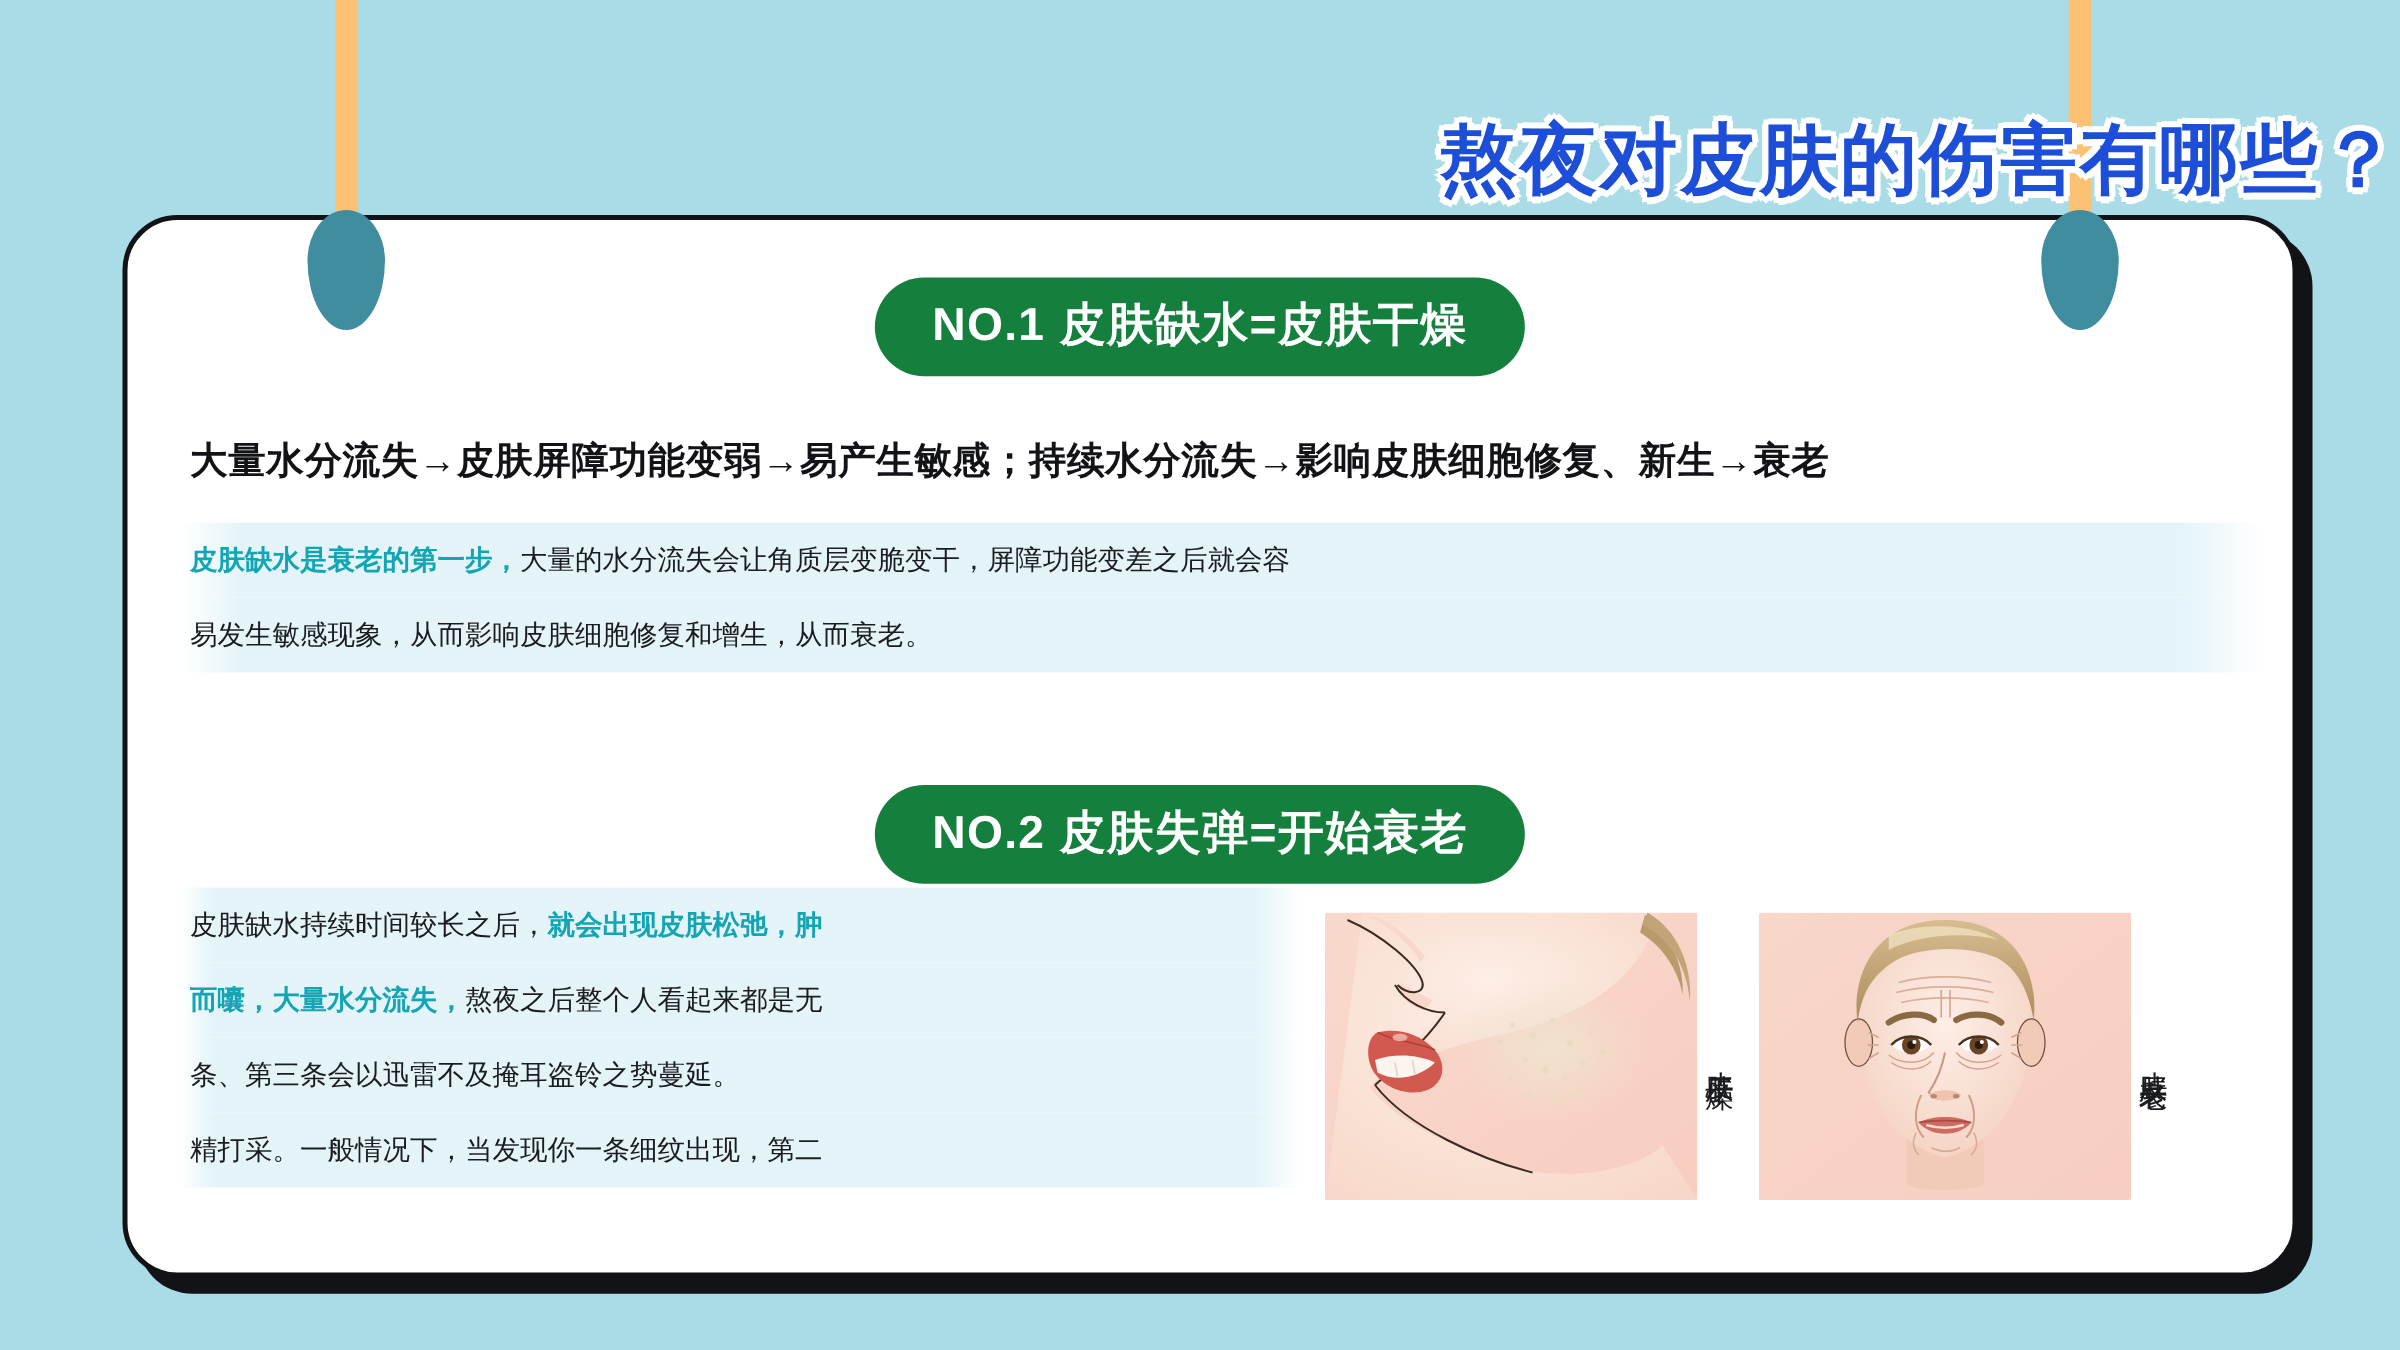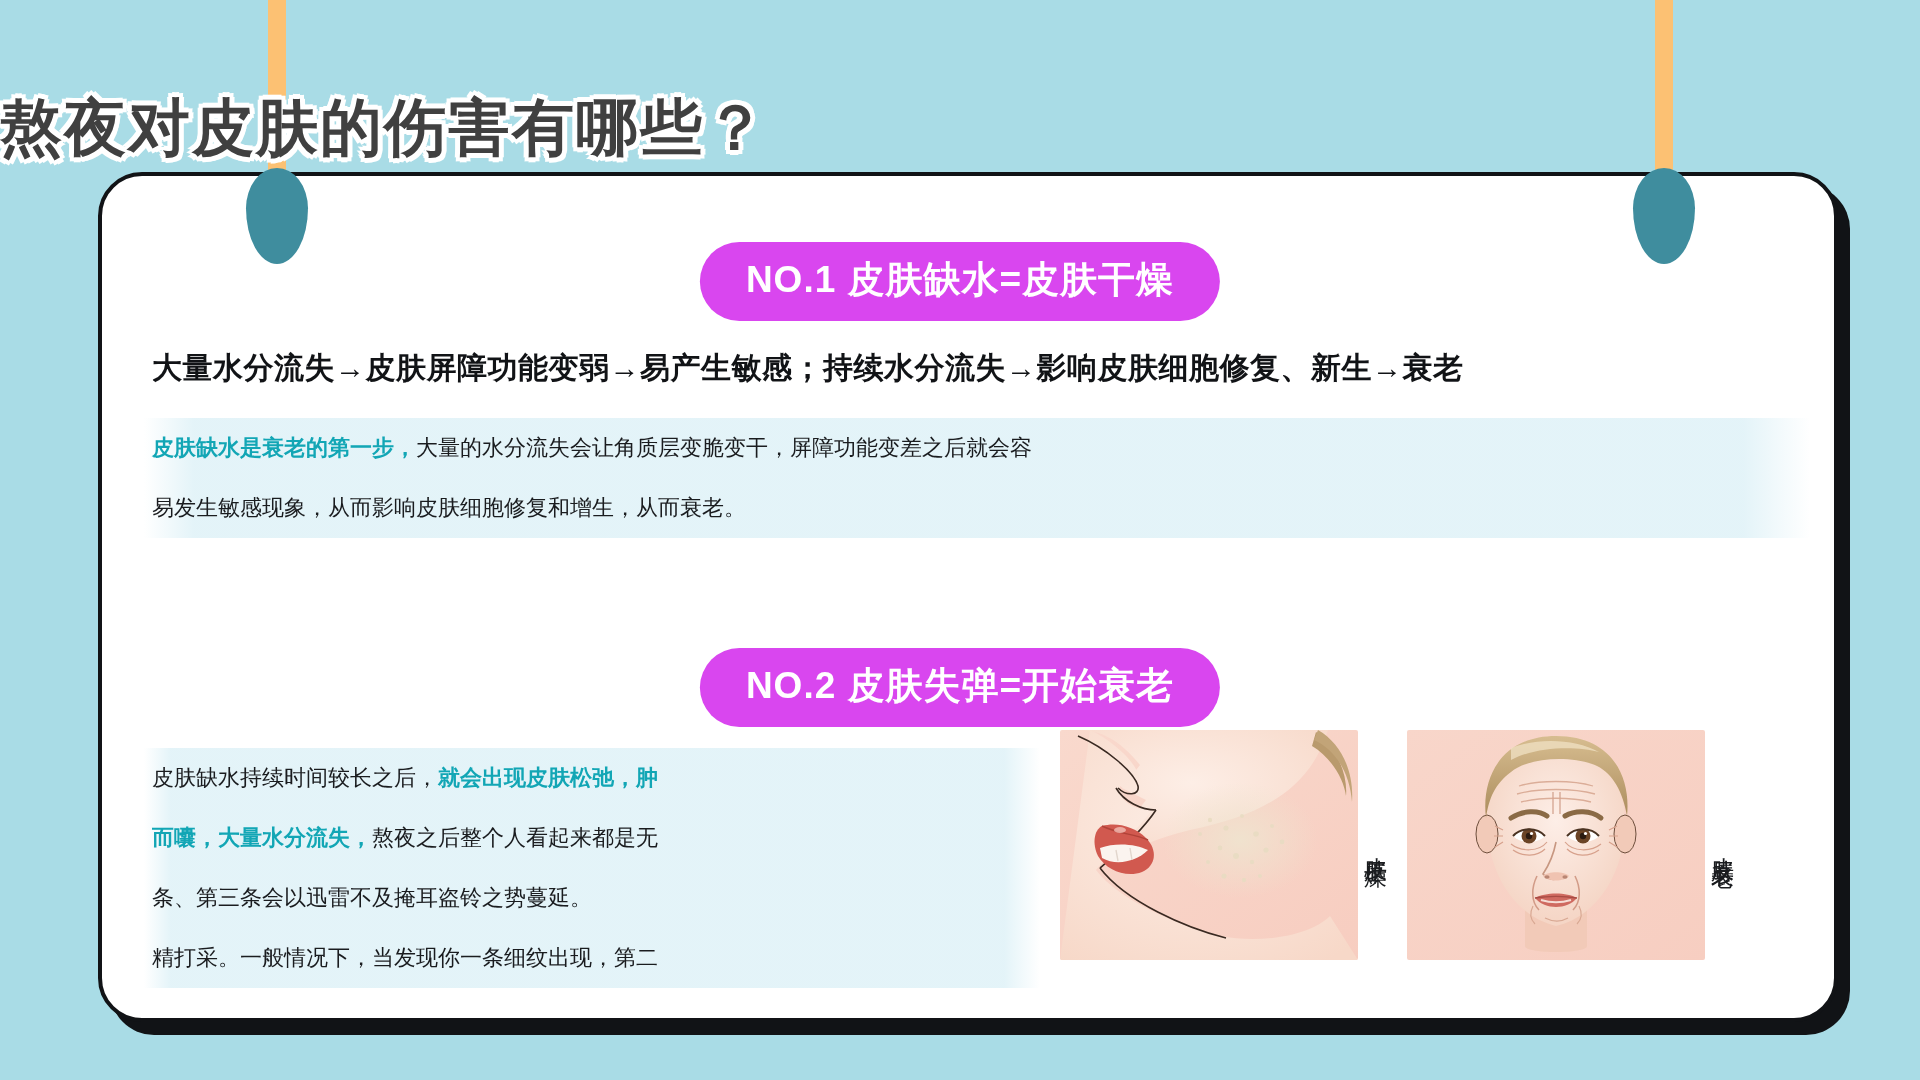--- a/index.html
+++ b/index.html
@@ -31,33 +31,33 @@
     background:#111316;border-radius:44px;z-index:2;
   }
   .card{
     position:absolute;left:98px;top:172px;width:1740px;height:850px;
     background:#ffffff;border:4px solid #111316;border-radius:44px;z-index:3;
     box-sizing:border-box;
   }
 
   
   .title{
-    position:absolute;left:0;right:0;top:44px;text-align:left;z-index:5;
-    font-size:62px;font-weight:bold;color:#404040;letter-spacing:2px;
+    position:absolute;left:0;right:0;top:44px;text-align:right;z-index:5;
+    font-size:62px;font-weight:bold;color:#1d4ed8;letter-spacing:2px;
     text-shadow:
       -4px -4px 0 #ffffff, 4px -4px 0 #ffffff, -4px 4px 0 #ffffff, 4px 4px 0 #ffffff,
       0 -5px 0 #ffffff, 0 5px 0 #ffffff, -5px 0 0 #ffffff, 5px 0 0 #ffffff;
   }
 
   
   .badge{
     position:absolute;left:50%;transform:translateX(-50%);
-    background:#d946ef;color:#ffffff;border-radius:40px;
+    background:#15803d;color:#ffffff;border-radius:40px;
     font-size:37px;font-weight:bold;letter-spacing:1px;
-    padding:13px 46px 16px 46px;white-space:nowrap;z-index:6;margin-top:20px;
+    padding:13px 46px 16px 46px;white-space:nowrap;z-index:6;
   }
   .badge.b1{top:222px;}
   .badge.b2{top:628px;}
 
   
   .lead{
     position:absolute;left:152px;top:348px;width:1640px;z-index:6;
     font-size:30px;font-weight:bold;color:#111316;white-space:nowrap;
     letter-spacing:.5px;
   }
@@ -67,21 +67,21 @@
   .para .hl{color:#12a6b5;font-weight:bold;}
   .para .ln{
     display:block;position:relative;white-space:nowrap;
     background:linear-gradient(90deg,rgba(226,243,248,0) 0%,
                                       rgba(226,243,248,.95) 3%,
                                       rgba(226,243,248,.95) 96%,
                                       rgba(226,243,248,0) 100%);
     padding:0 8px;margin:0 -8px;
   }
   .para.p1{left:152px;top:418px;width:1650px;}
-  .para.p2{left:152px;top:748px;width:880px;}
+  .para.p2{left:152px;top:710px;width:880px;}
 
   
   .figs{position:absolute;left:1060px;top:730px;z-index:6;display:flex;align-items:flex-start;}
   .figwrap{display:flex;align-items:center;}
   .vcap{
     writing-mode:vertical-rl;text-orientation:upright;
     font-size:23px;color:#1a1c1f;letter-spacing:3px;line-height:1;
     margin:0 6px;white-space:nowrap;
   }
   .photo{width:298px;height:230px;position:relative;overflow:hidden;border-radius:2px;}

